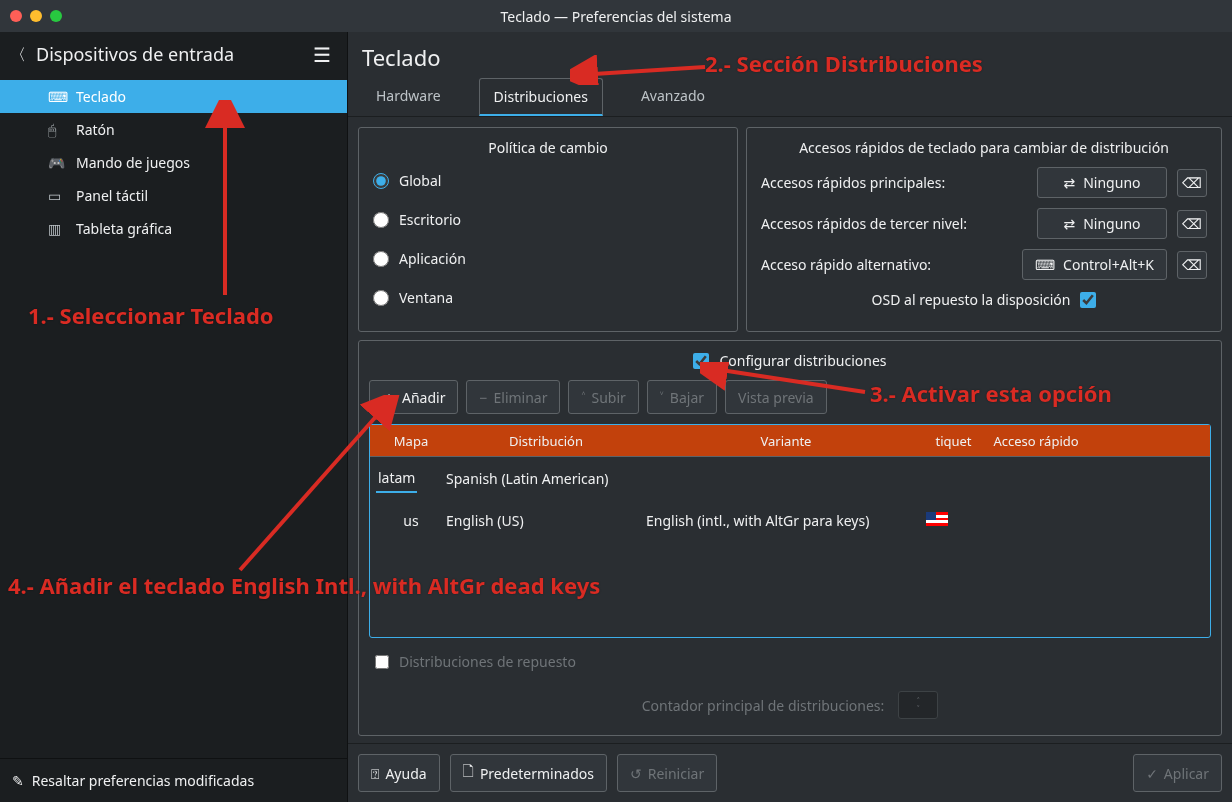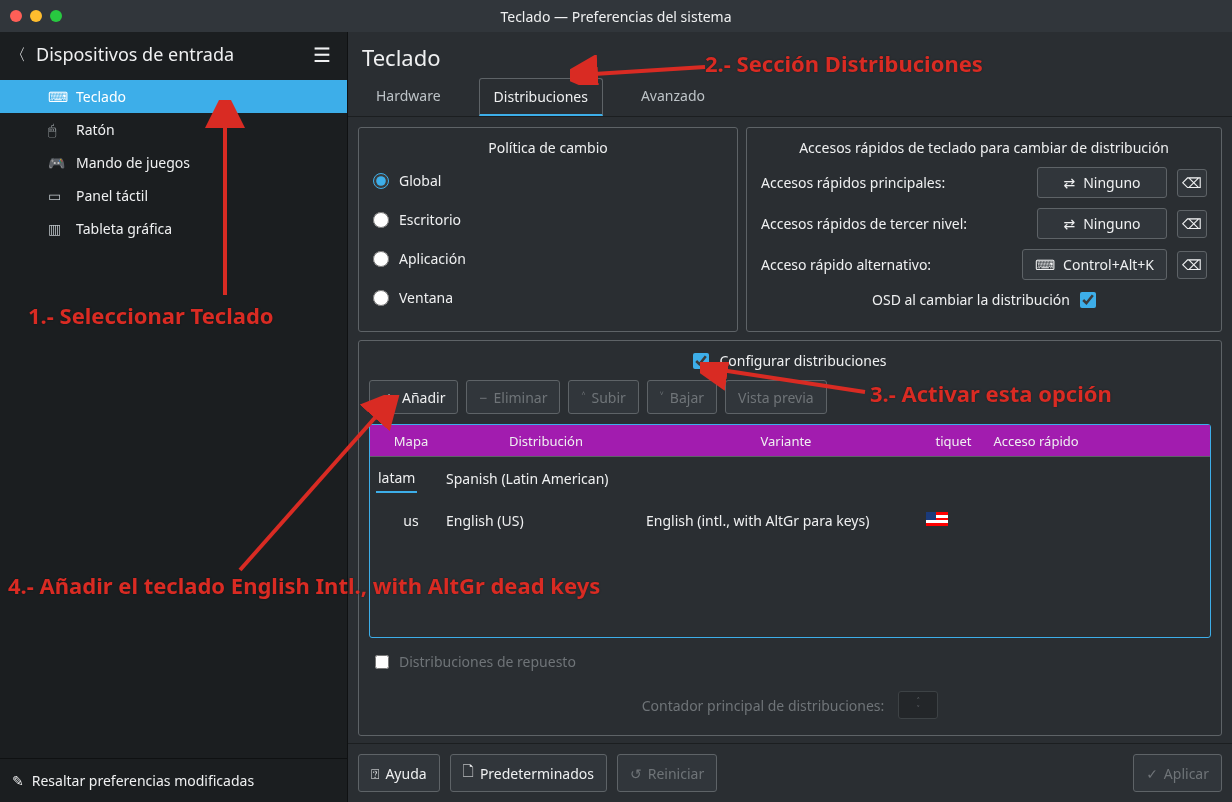--- a/index.html
+++ b/index.html
@@ -248,21 +248,21 @@
   border: 1px solid #3daee9;
   border-radius: 3px;
 }
 .lt-header, .lt-row {
   display: grid;
   grid-template-columns: 70px 200px 280px 55px 110px 40px;
   align-items: center;
   padding: 0 6px;
 }
 .lt-header {
-  background: #a21caf;
+  background: #c2410c;
   border-bottom: 1px solid #5e6367;
   height: 32px;
 }
 .lt-header div { text-align: center; font-size: 13px; color: #eff0f1; }
 .lt-body { min-height: 180px; }
 .lt-row { height: 42px; }
 .lt-row.selected .mapa { border-bottom: 2px solid #3daee9; }
 .lt-row .mapa { text-align: center; padding: 4px 2px; display: inline-block; }
 .flag-us {
   display: inline-block;
@@ -443,21 +443,21 @@
               <span class="shortcut-label">Acceso rápido alternativo:</span>
               <div class="shortcut-btn">
                 <span>⌨</span>
                 <span>Control+Alt+K</span>
               </div>
               <div class="clear-btn">
                   <span>⌫</span>
                 </div>
             </div>
             <div class="osd-row">
-              <span>OSD al cambiar la distribución</span>
+              <span>OSD al repuesto la disposición</span>
               <input type="checkbox" checked="" style="">
             </div>
           </div>
         </div>
 
         <div class="section-config">
           <div class="config-check-row">
             <input type="checkbox" checked="" style="">
             <span>Configurar distribuciones</span>
           </div>

